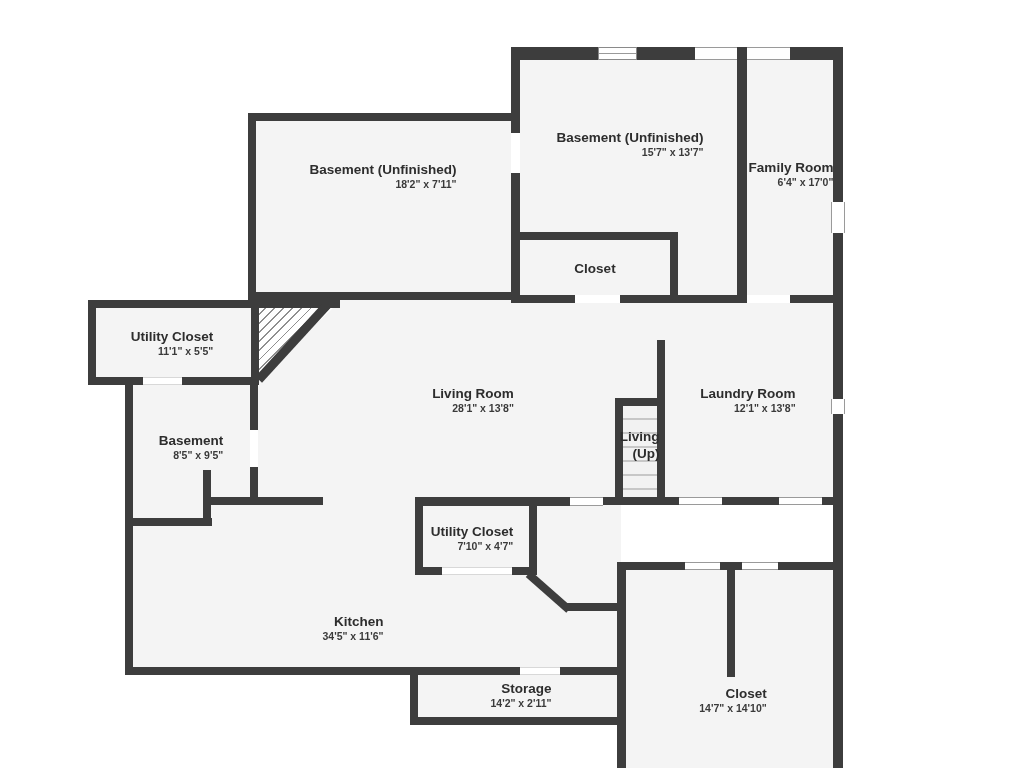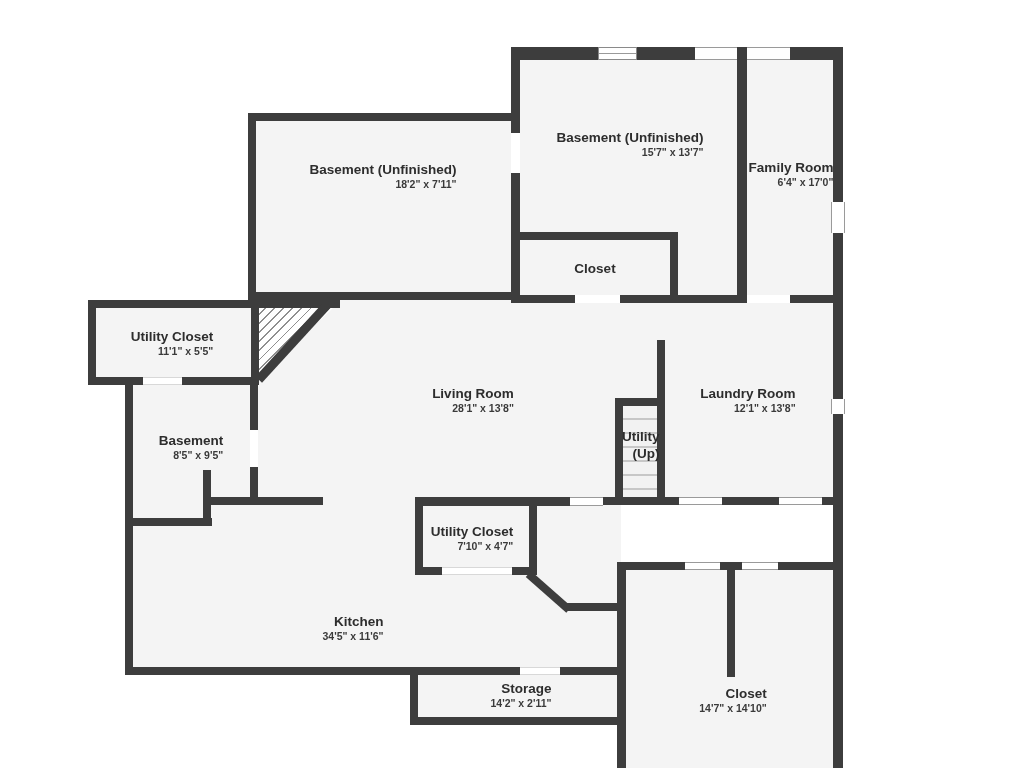--- a/index.html
+++ b/index.html
@@ -141,21 +141,21 @@
   </div>
   <div class="room-label" style="left:473px;top:400px;">
     <div class="room-name">Living Room</div>
     <div class="room-dims">28'1" x 13'8"</div>
   </div>
   <div class="room-label" style="left:748px;top:400px;">
     <div class="room-name">Laundry Room</div>
     <div class="room-dims">12'1" x 13'8"</div>
   </div>
   <div class="room-label lbl-stairs" style="left:638px;top:445px;">
-    <div class="room-name">Utility</div>
+    <div class="room-name">Living</div>
     <div class="room-dims">(Up)</div>
   </div>
   <div class="room-label" style="left:191px;top:447px;">
     <div class="room-name">Basement</div>
     <div class="room-dims">8'5" x 9'5"</div>
   </div>
   <div class="room-label" style="left:472px;top:538px;">
     <div class="room-name">Utility Closet</div>
     <div class="room-dims">7'10" x 4'7"</div>
   </div>

